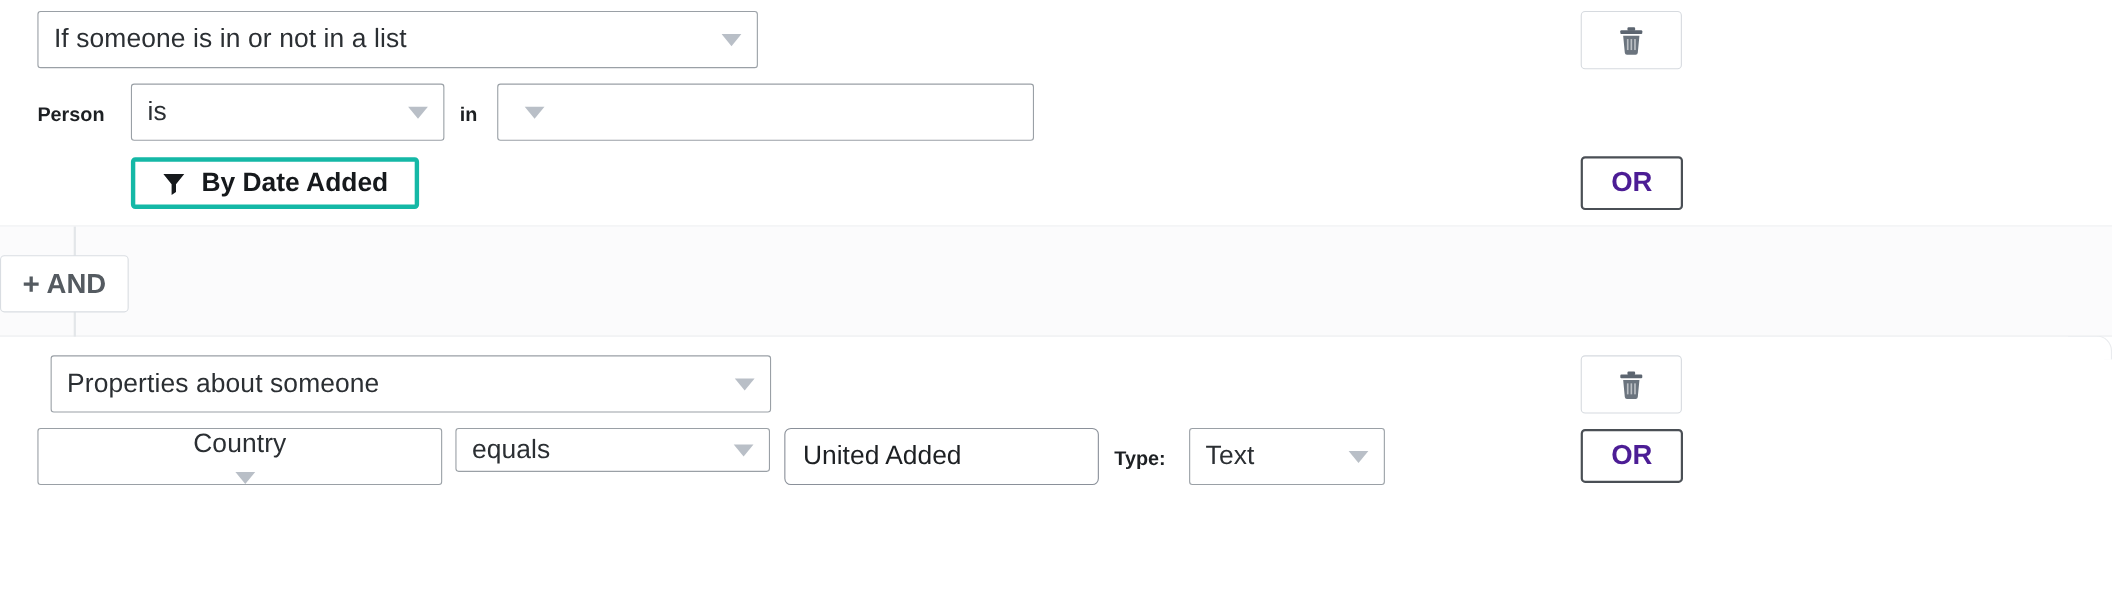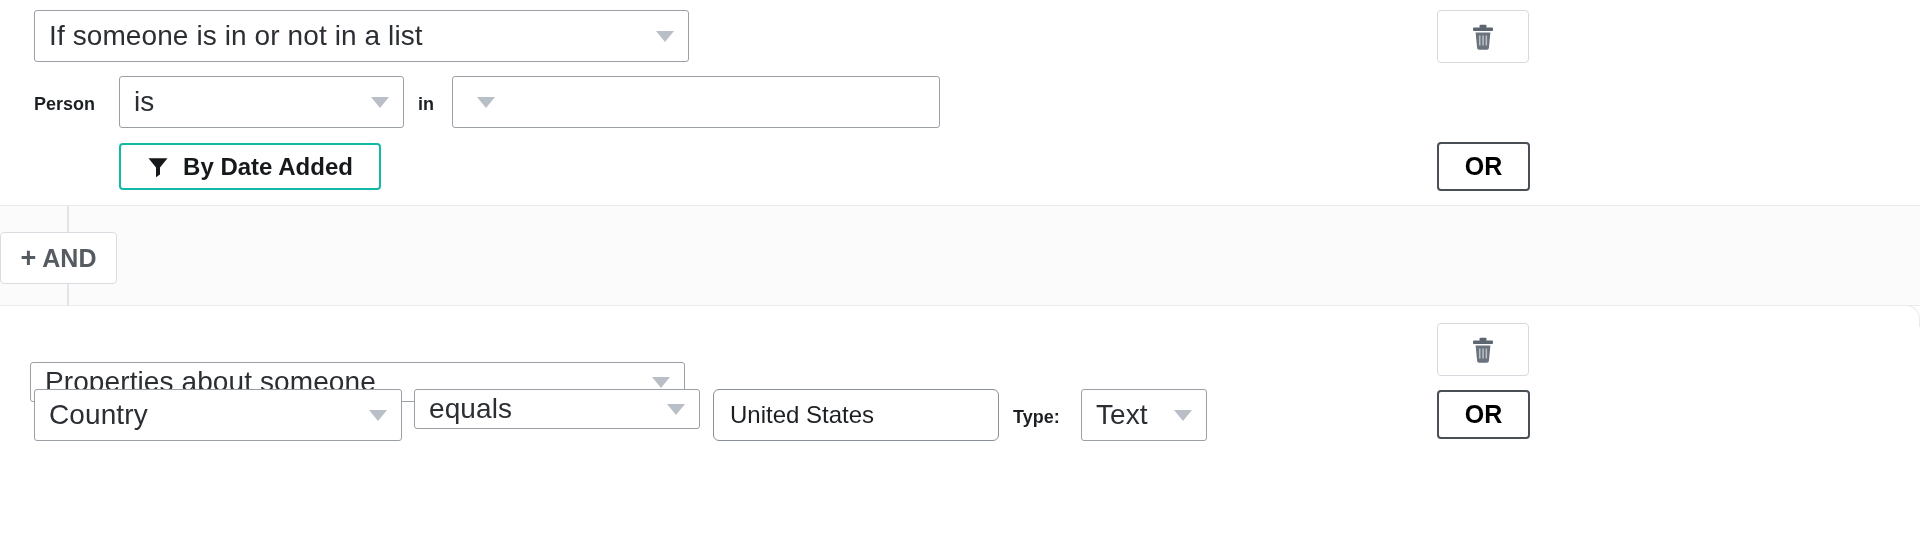--- a/index.html
+++ b/index.html
@@ -20,21 +20,21 @@
   
   .select-box {
     position: absolute;
     background: #ffffff;
     border: 1px solid #9aa0a6;
     border-radius: 3px;
     display: flex;
     align-items: center;
     padding: 0 14px;
     color: #2b2f33;
-    font-size: 28px;
+    font-size: 24px;
     letter-spacing: .1px;
     white-space: nowrap;
   }
   .select-box .val { flex: 1 1 auto; overflow: hidden; text-overflow: ellipsis; }
   .caret {
     flex: 0 0 auto;
     width: 0; height: 0;
     margin-left: 10px;
     border-left: 9px solid transparent;
     border-right: 9px solid transparent;
@@ -58,21 +58,21 @@
     display: flex;
     align-items: center;
     font-size: 18px;
     font-weight: bold;
     color: #1d2023;
   }
 
   .ghost-btn {
     position: absolute;
     background: #ffffff;
-    border: 2px solid #14b8a6;
+    border: 4px solid #14b8a6;
     border-radius: 4px;
     display: flex;
     align-items: center;
     justify-content: center;
     gap: 14px;
     font-size: 24px;
     font-weight: bold;
     color: #16191c;
     cursor: pointer;
   }
@@ -91,21 +91,21 @@
   .or-btn {
     position: absolute;
     background: #ffffff;
     border: 2px solid #4a4f55;
     border-radius: 4px;
     display: flex;
     align-items: center;
     justify-content: center;
     font-size: 25px;
     font-weight: bold;
-    color: #000000;
+    color: #4c1d95;
     cursor: pointer;
   }
 
   .and-btn {
     position: absolute;
     background: #ffffff;
     border: 1px solid #d9dde2;
     border-radius: 4px;
     display: flex;
     align-items: center;
@@ -204,53 +204,53 @@
 
   <div class="and-btn" style="left:0px; top:232px; width:117px; height:52px;">
     <span class="plus">+</span>
     <span>AND</span>
   </div>
 
   <div>
 
     <div class="group-corner" style="left:1880px; top:305px;"></div>
 
-    <div class="select-box" style="left:30px; top:323px; width:655px; height:40px;margin-top:39px;">
+    <div class="select-box" style="left:46px; top:323px; width:655px; height:52px;">
       <span class="val">Properties about someone</span>
       <span class="caret"></span>
     </div>
 
     <div class="icon-btn" style="left:1437px; top:323px; width:92px; height:53px;">
       <svg class="trash-glyph" width="22" height="26" viewBox="0 0 22 26">
         <rect x="1" y="3.5" width="20" height="3.4" rx="1" fill="#5c6570"></rect>
         <rect x="7.5" y="0.8" width="7" height="3.2" rx="1" fill="#5c6570"></rect>
         <path d="M3.6 8.4 h14.8 l-1.5 15.6 a2 2 0 0 1 -2 1.8 h-7.8 a2 2 0 0 1 -2 -1.8 Z" fill="#6b747e"></path>
         <rect x="7" y="11.5" width="1.5" height="10" fill="#ffffff" opacity="0.55"></rect>
         <rect x="10.3" y="11.5" width="1.5" height="10" fill="#ffffff" opacity="0.55"></rect>
         <rect x="13.6" y="11.5" width="1.5" height="10" fill="#ffffff" opacity="0.55"></rect>
       </svg>
     </div>
 
-    <div class="select-box" style="left:34px; top:389px; width:368px; height:52px;">
+    <div class="select-box" style="left:34px; top:389px; width:368px; height:52px;flex-direction:column;">
       <span class="val">Country</span>
       <span class="caret"></span>
     </div>
 
     <div class="select-box" style="left:414px; top:389px; width:286px; height:40px;">
       <span class="val">equals</span>
       <span class="caret"></span>
     </div>
 
     <div class="text-input" style="left:713px; top:389px; width:286px; height:52px;">
-      <span>United States</span>
+      <span>United Added</span>
     </div>
 
     <div class="static-label" style="left:1013px; top:391px; height:52px;">Type:</div>
 
-    <div class="select-box" style="left:1081px; top:389px; width:126px; height:52px;">
+    <div class="select-box" style="left:1081px; top:389px; width:178px; height:52px;">
       <span class="val">Text</span>
       <span class="caret"></span>
     </div>
 
     <div class="or-btn" style="left:1437px; top:390px; width:93px; height:49px;">
       <span>OR</span>
     </div>
   </div>
 
 </div>

